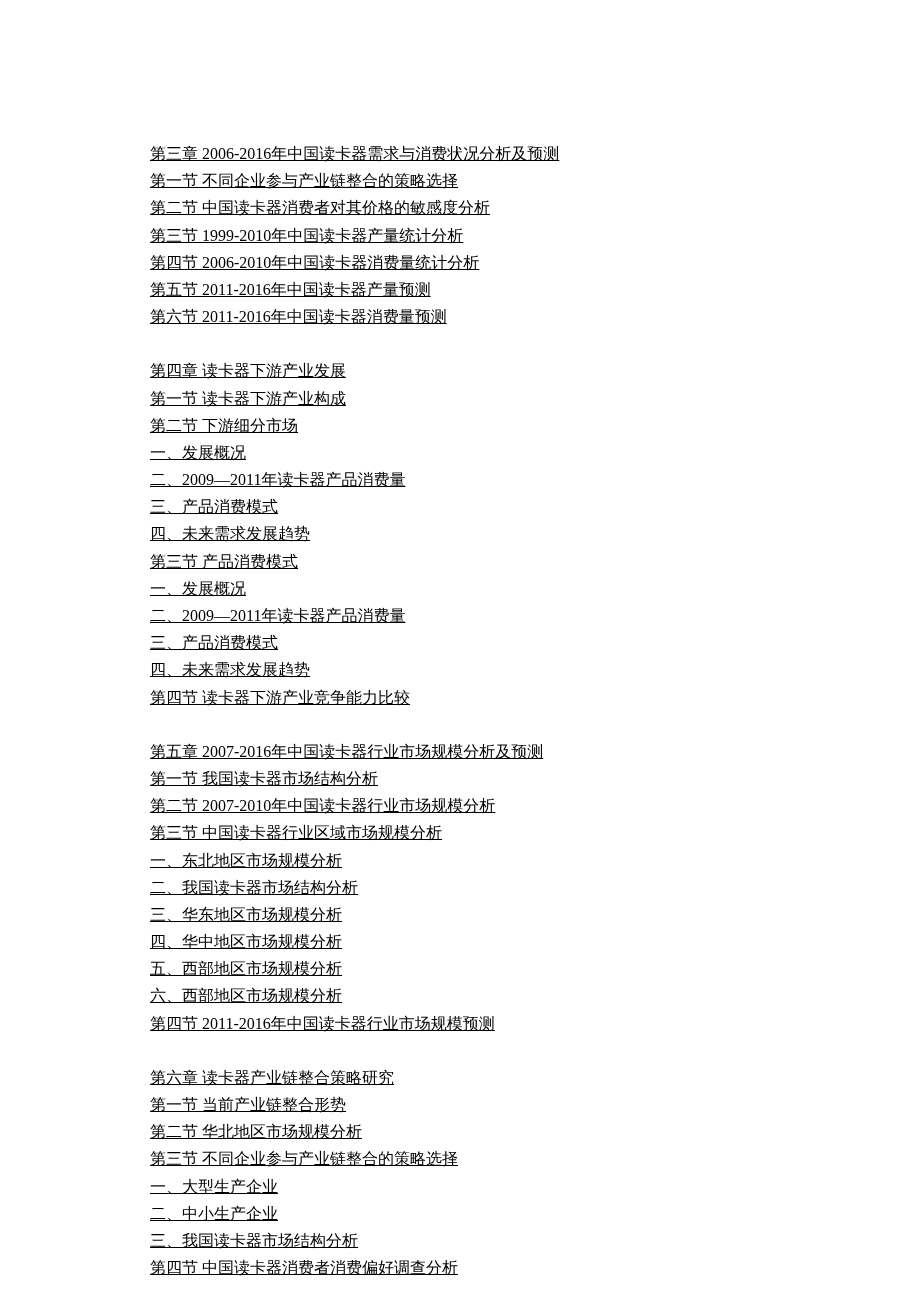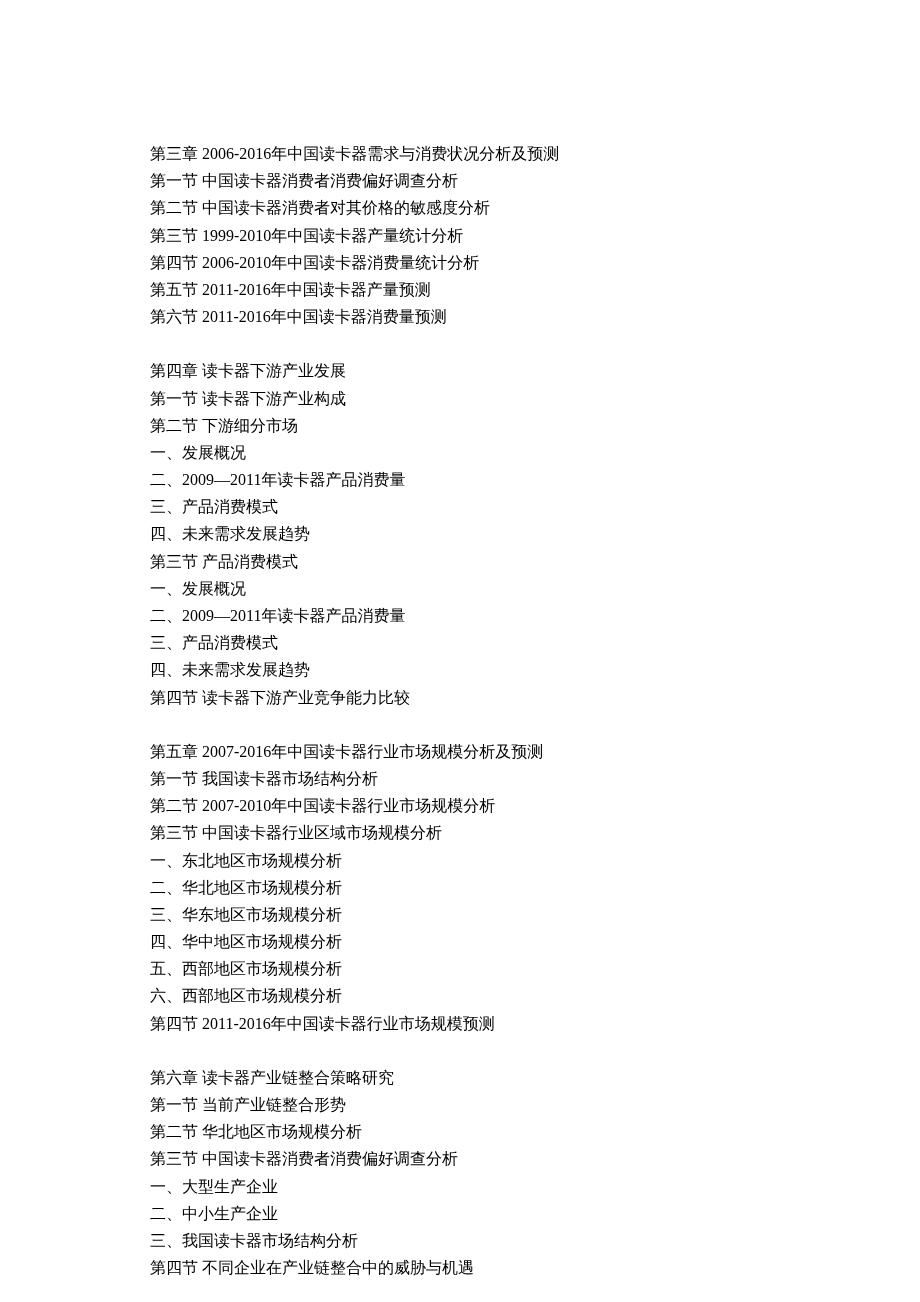--- a/index.html
+++ b/index.html
@@ -11,30 +11,31 @@
       background: #ffffff;
       font-family: "SimSun", "宋体", serif;
       font-size: 16px;
       color: #000000;
       width: 920px;
       padding: 140px 150px 80px 150px;
       line-height: 1.7;
     }
     .line {
       white-space: nowrap;
+      text-decoration: underline;
     }
     .spacer {
       height: 27px;
     }
   </style>
 </head>
 <body>
 
 <div class="line">第三章  2006-2016年中国读卡器需求与消费状况分析及预测</div>
-<div class="line">第一节  中国读卡器消费者消费偏好调查分析</div>
+<div class="line">第一节  不同企业参与产业链整合的策略选择</div>
 <div class="line">第二节  中国读卡器消费者对其价格的敏感度分析</div>
 <div class="line">第三节  1999-2010年中国读卡器产量统计分析</div>
 <div class="line">第四节  2006-2010年中国读卡器消费量统计分析</div>
 <div class="line">第五节  2011-2016年中国读卡器产量预测</div>
 <div class="line">第六节  2011-2016年中国读卡器消费量预测</div>
 
 <div class="spacer"></div>
 
 <div class="line">第四章  读卡器下游产业发展</div>
 <div class="line">第一节  读卡器下游产业构成</div>
@@ -50,29 +51,29 @@
 <div class="line">四、未来需求发展趋势</div>
 <div class="line">第四节  读卡器下游产业竞争能力比较</div>
 
 <div class="spacer"></div>
 
 <div class="line">第五章  2007-2016年中国读卡器行业市场规模分析及预测</div>
 <div class="line">第一节  我国读卡器市场结构分析</div>
 <div class="line">第二节  2007-2010年中国读卡器行业市场规模分析</div>
 <div class="line">第三节  中国读卡器行业区域市场规模分析</div>
 <div class="line">一、东北地区市场规模分析</div>
-<div class="line">二、华北地区市场规模分析</div>
+<div class="line">二、我国读卡器市场结构分析</div>
 <div class="line">三、华东地区市场规模分析</div>
 <div class="line">四、华中地区市场规模分析</div>
 <div class="line">五、西部地区市场规模分析</div>
 <div class="line">六、西部地区市场规模分析</div>
 <div class="line">第四节  2011-2016年中国读卡器行业市场规模预测</div>
 
 <div class="spacer"></div>
 
 <div class="line">第六章  读卡器产业链整合策略研究</div>
 <div class="line">第一节  当前产业链整合形势</div>
 <div class="line">第二节  华北地区市场规模分析</div>
-<div class="line">第三节  中国读卡器消费者消费偏好调查分析</div>
+<div class="line">第三节  不同企业参与产业链整合的策略选择</div>
 <div class="line">一、大型生产企业</div>
 <div class="line">二、中小生产企业</div>
 <div class="line">三、我国读卡器市场结构分析</div>
-<div class="line">第四节  不同企业在产业链整合中的威胁与机遇</div>
+<div class="line">第四节  中国读卡器消费者消费偏好调查分析</div>
 
 </body></html>

